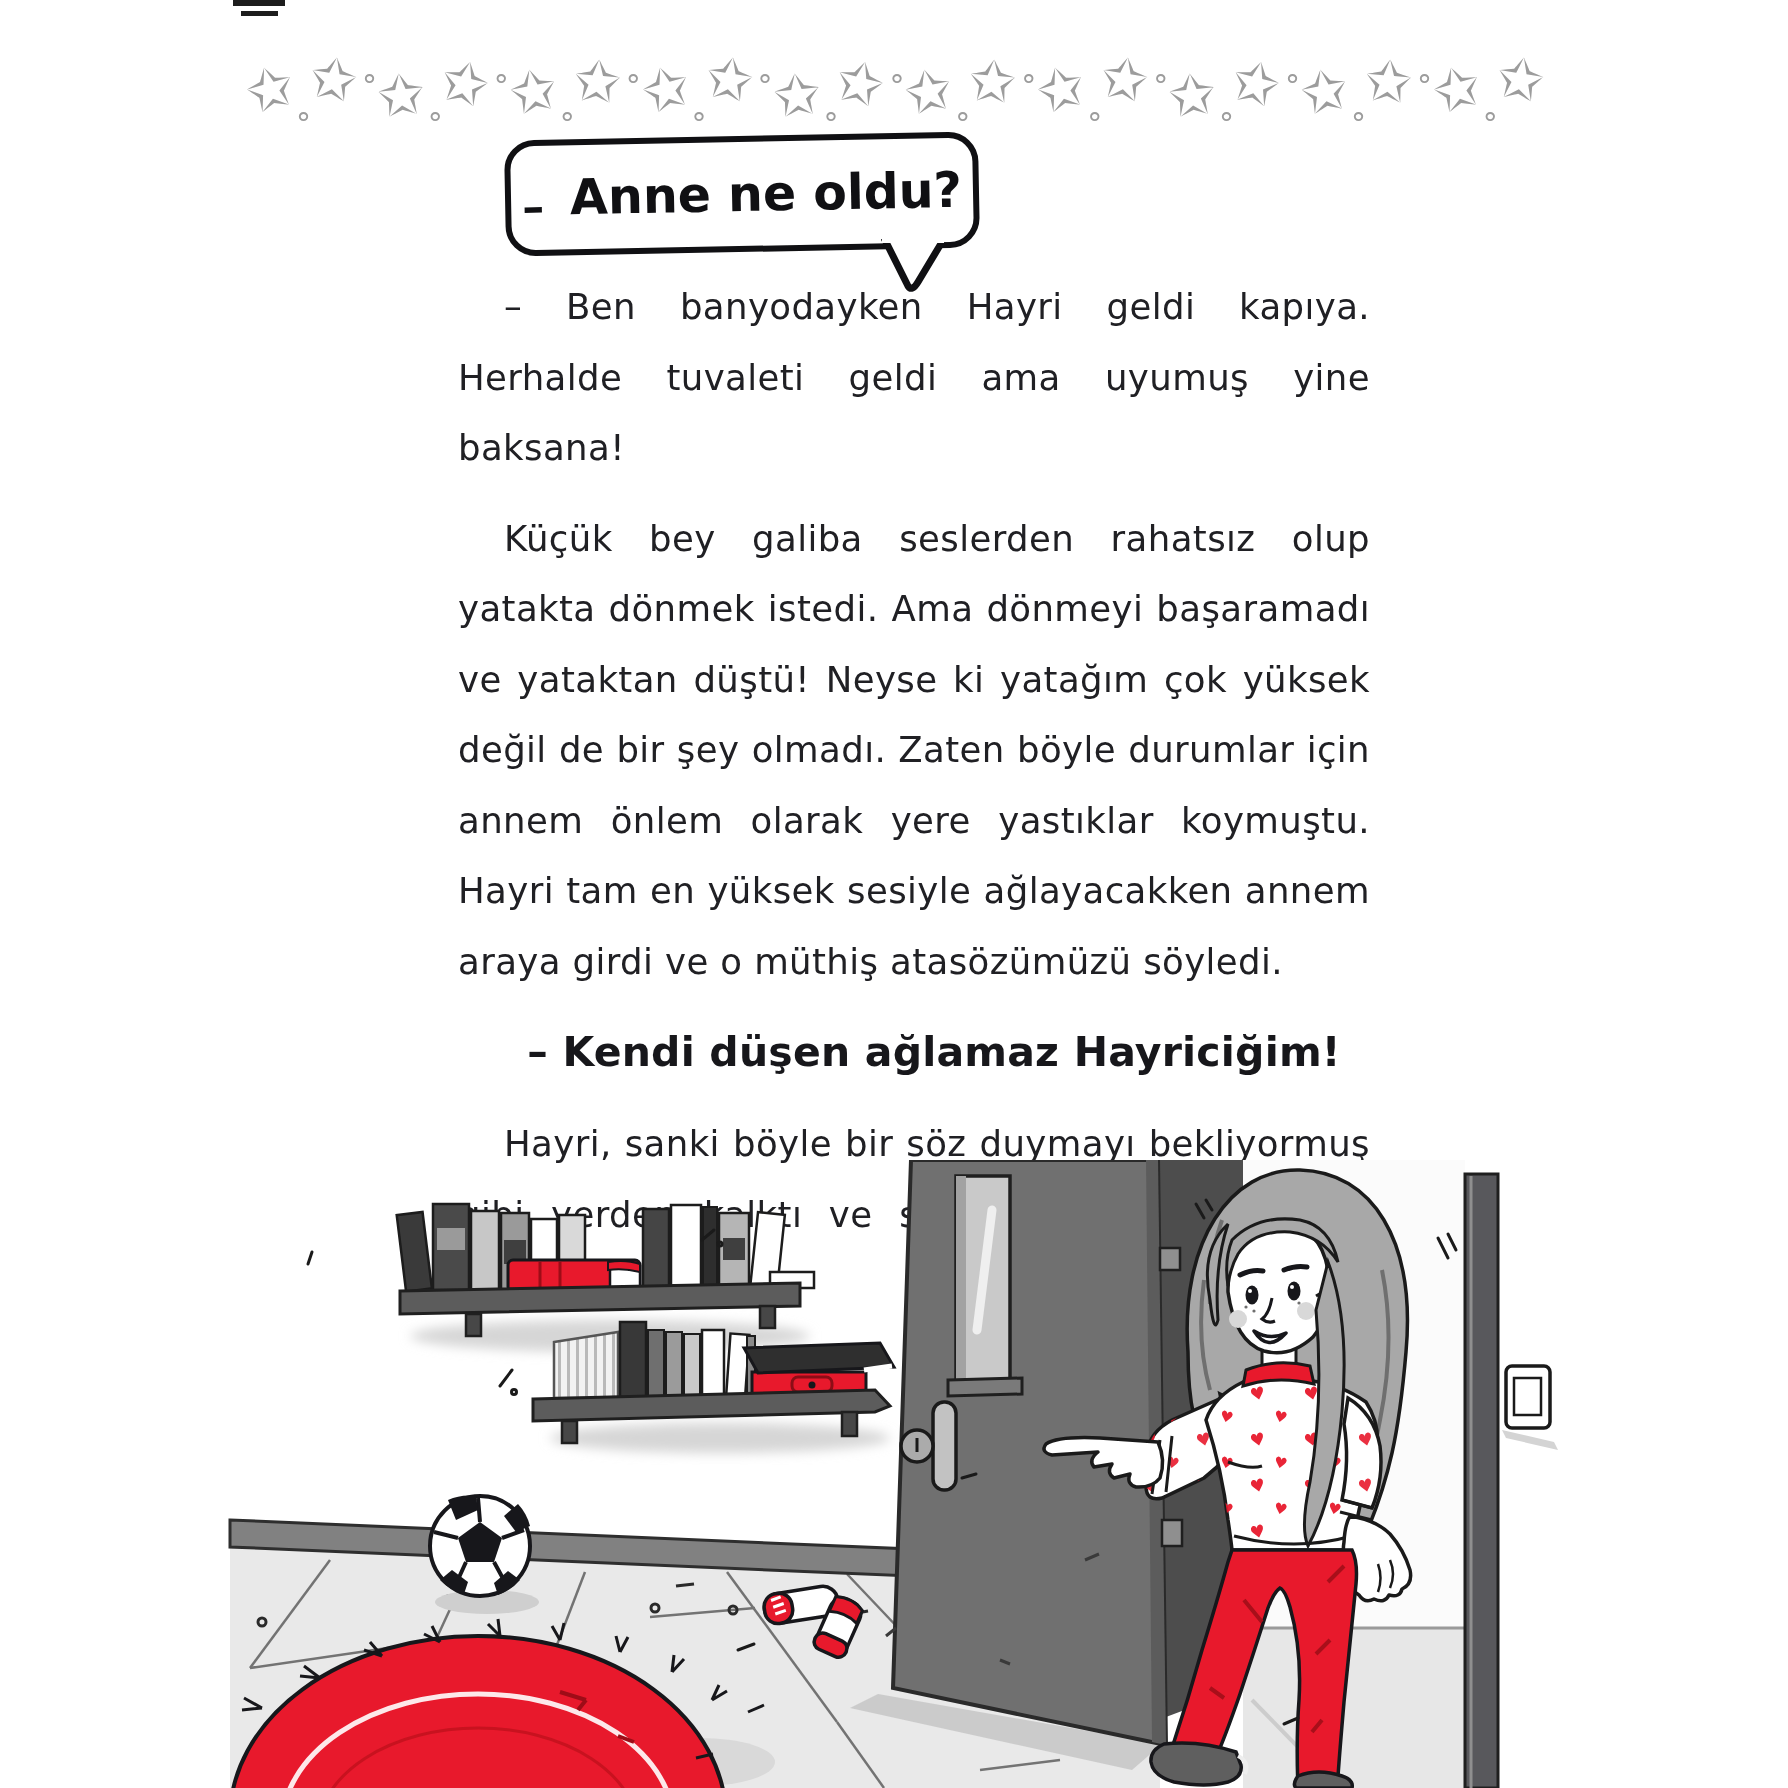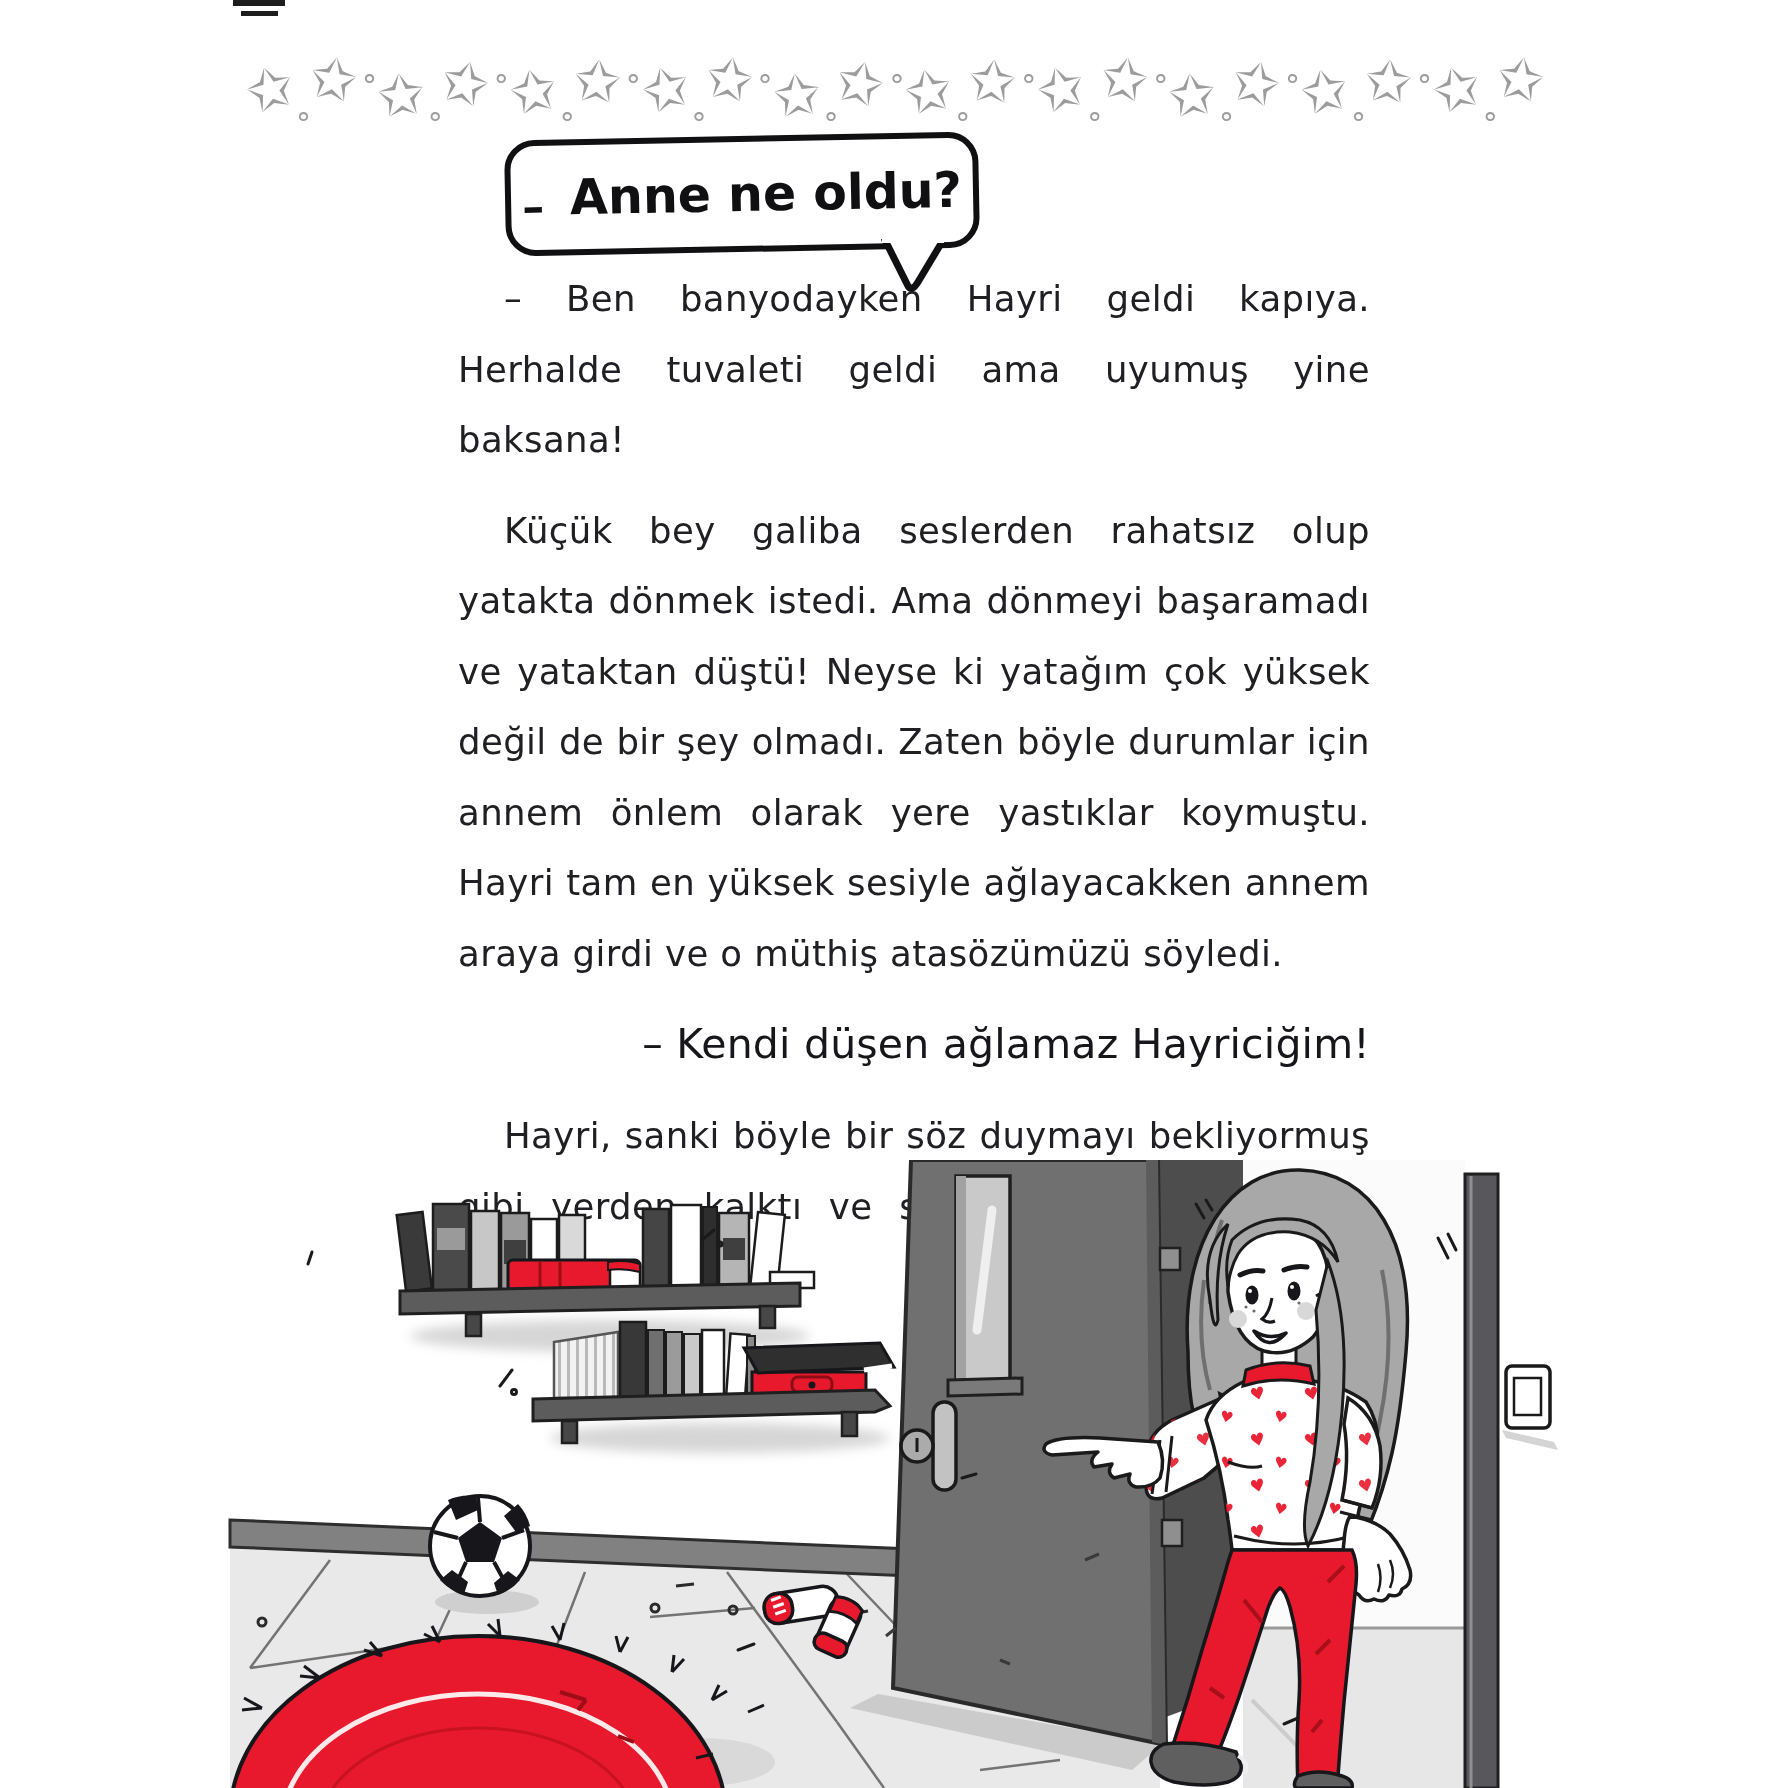--- a/index.html
+++ b/index.html
@@ -29,29 +29,29 @@
     transform:rotate(-1.1deg);z-index:3;
   }
   .bubble .dash{font-weight:bold;font-size:44px;color:#101013;transform:translateY(8px);}
   .bubble .btxt{
     font-size:49px;font-weight:bold;letter-spacing:0px;color:#101013;
     font-family:"DejaVu Sans",sans-serif;
   }
   .bubble-tail{position:absolute;left:878px;top:236px;z-index:4;}
   
   .story{
-    position:absolute;left:458px;top:264px;width:912px;
+    position:absolute;left:458px;top:272px;width:912px;
     font-size:35.5px;line-height:70.5px;letter-spacing:.4px;
     text-align:justify;color:#202024;
   }
   .story p{margin:0 0 20px 0;text-indent:46px;}
   .story p.lead{text-align:justify;}
   .story p.shout{
-    font-weight:normal;font-size:41px;color:#17171b;letter-spacing:.2px;
-    text-align:right;text-indent:40px;line-height:70px;margin-bottom:22px;
+    font-weight:bold;font-size:41px;color:#17171b;letter-spacing:.2px;
+    text-align:center;text-indent:40px;line-height:70px;margin-bottom:22px;
   }
   .illu{position:absolute;left:0;top:1160px;}
 </style>
 </head>
 <body>
 
 <div class="page">
 
   <div class="corner-mark-a"></div>
   <div class="corner-mark-b"></div>

